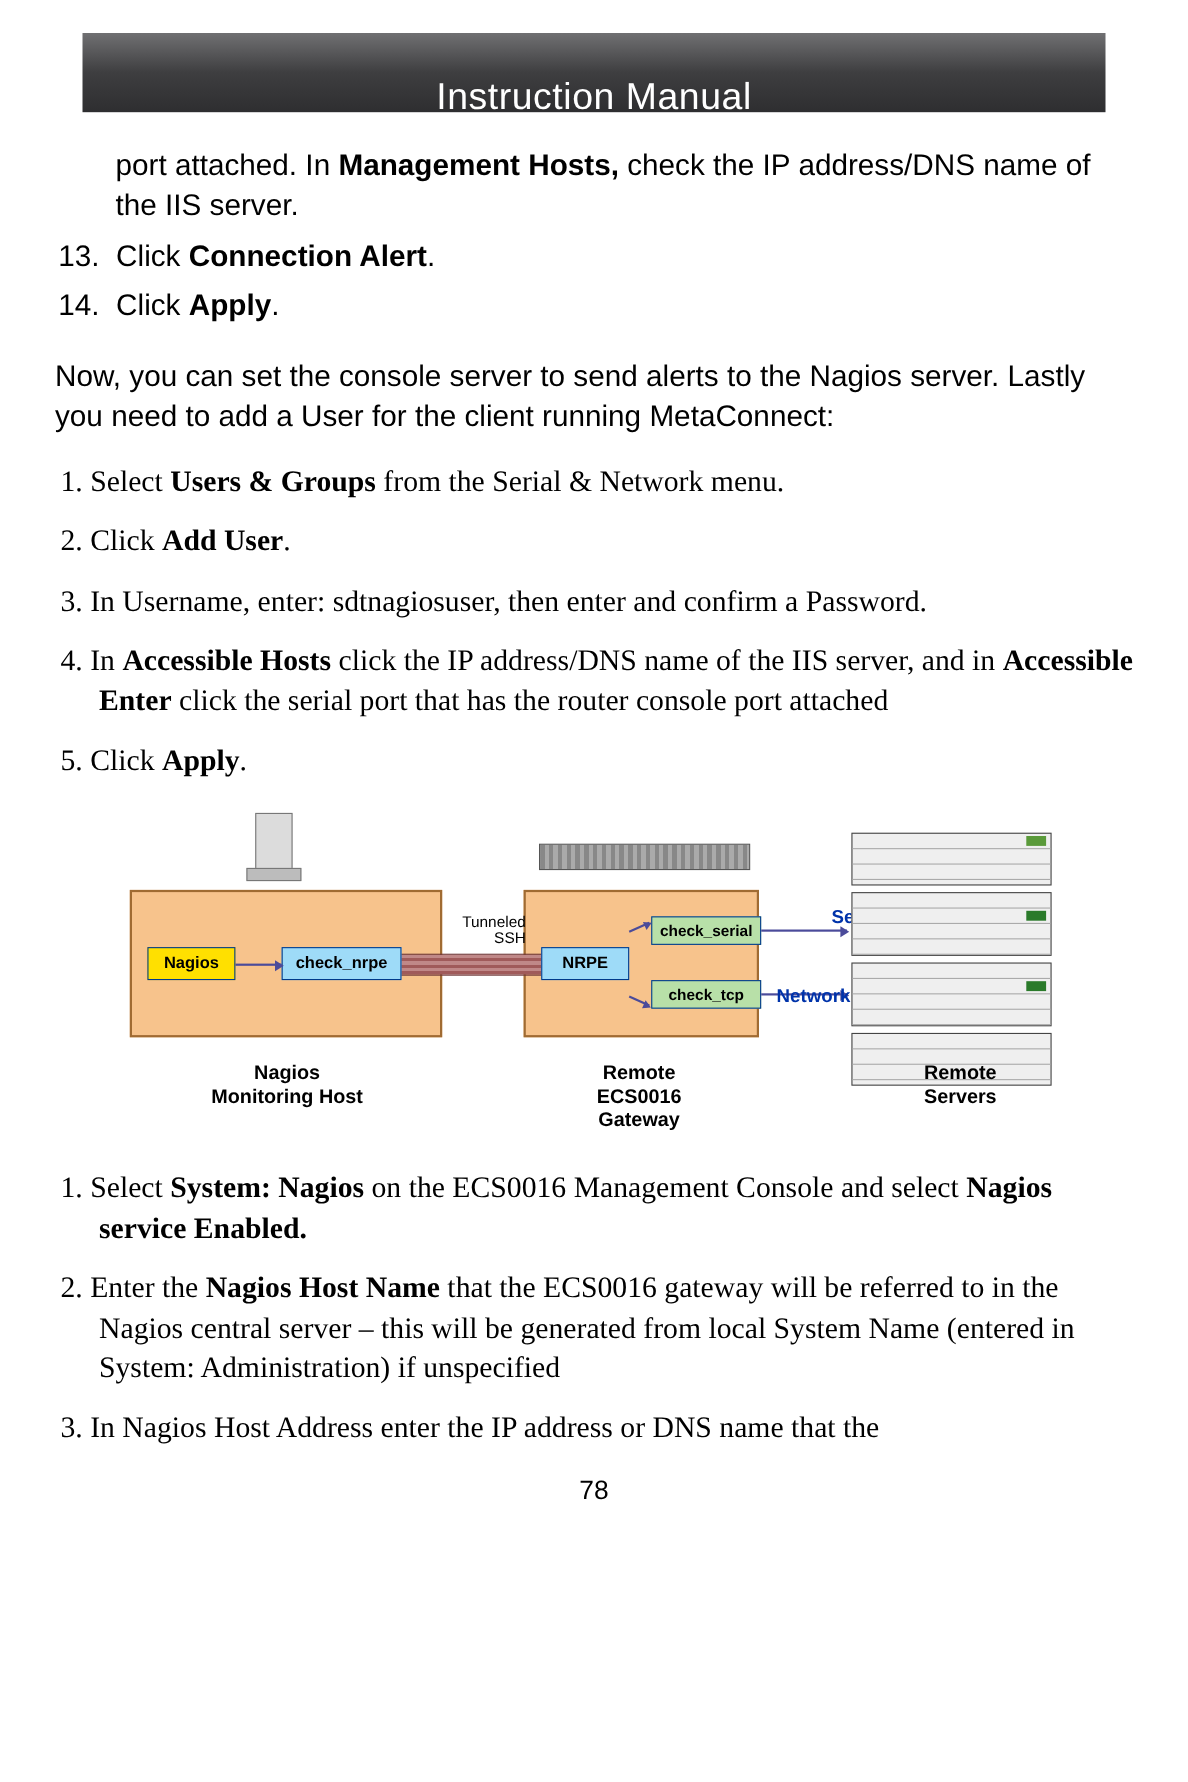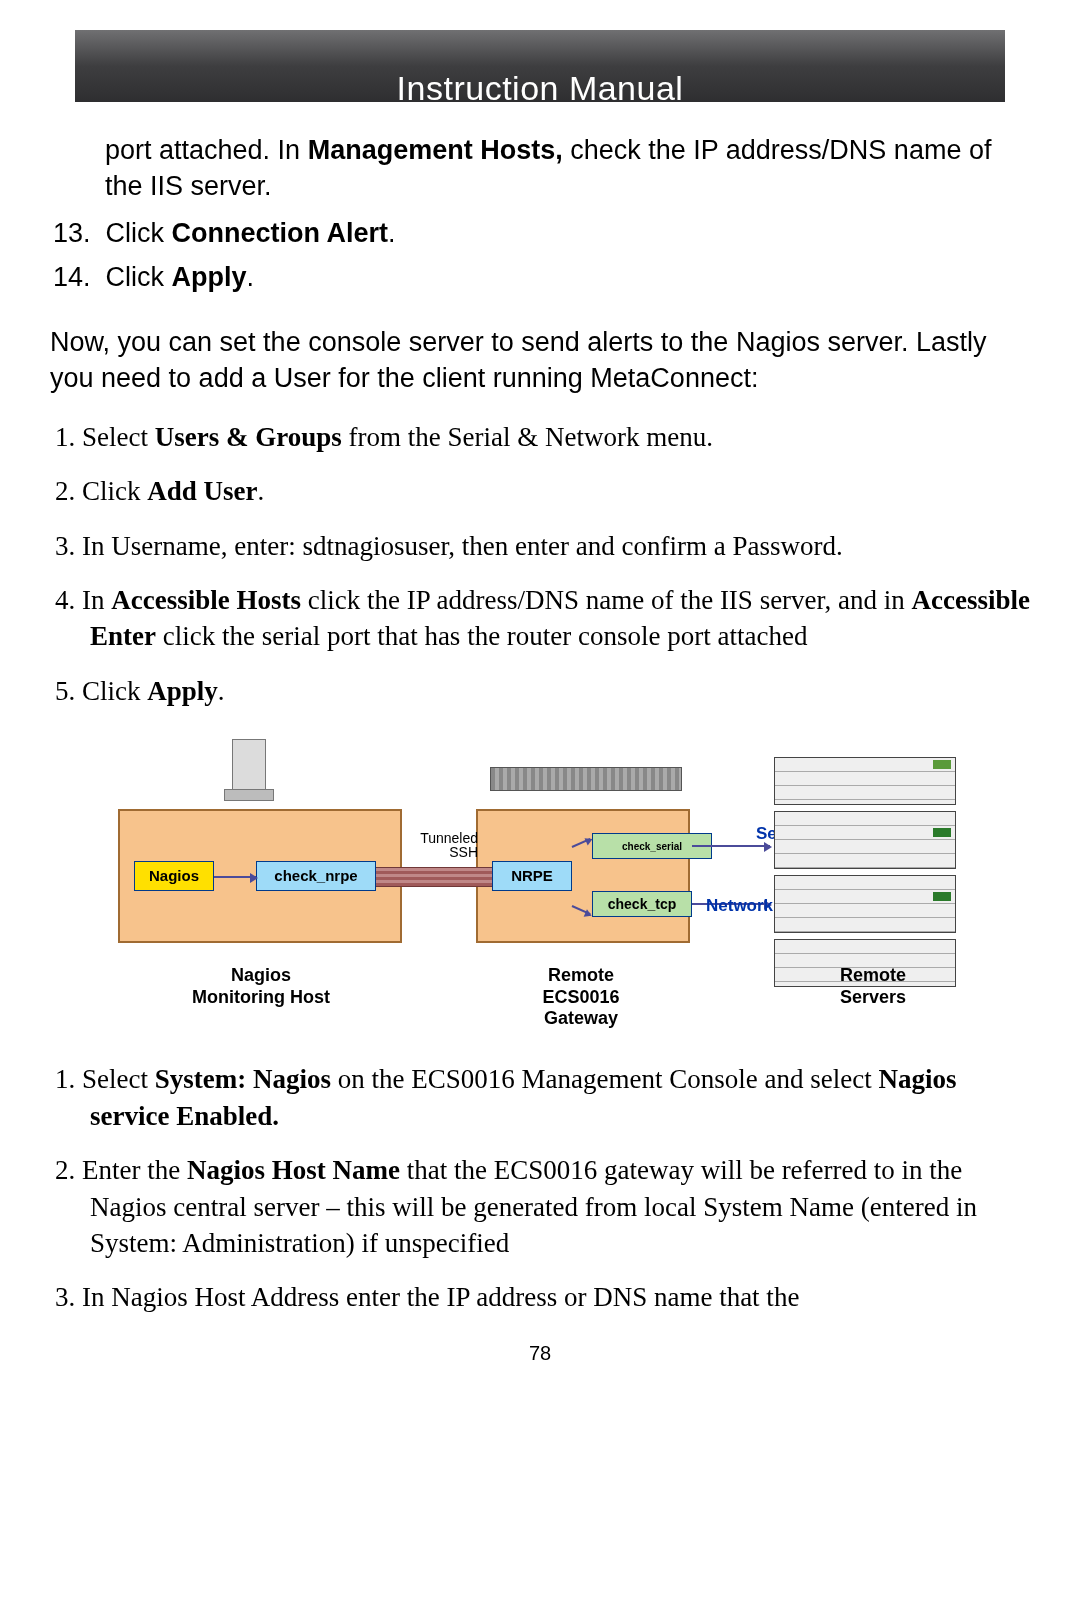--- a/index.html
+++ b/index.html
@@ -36,21 +36,21 @@
     font-size: 27px;
     line-height: 1.35;
   }
   .hang-indent { padding-left: 55px; }
   ol.num { list-style: none; padding-left: 0; margin: 0 0 28px 0; }
   ol.num li { margin-bottom: 8px; padding-left: 50px; text-indent: -47px; }
   ol.num2 { list-style: none; padding-left: 0; margin: 0 0 24px 0; }
   ol.num2 li { margin-bottom: 18px; padding-left: 40px; text-indent: -35px; font-family: Liberation Serif, serif; }
   .para { margin: 0 0 22px 0; }
   .section-heading { font-weight: bold; margin: 36px 0 18px 0; }
-  .page-number { text-align: center; font-size: 20px; margin-top: 10px; }
+  .page-number { text-align: center; font-size: 24px; margin-top: 10px; }
 
   
   .diagram-wrap {
     width: 850px;
     margin: 16px 0 28px 56px;
   }
   .diagram {
     position: relative;
     width: 850px;
     height: 300px;
@@ -74,23 +74,23 @@
     align-items: center;
     justify-content: center;
     padding: 0 6px;
     box-sizing: border-box;
   }
   .yellow { background: #ffe000; }
   .cyan   { background: #9edbf8; }
   .green  { background: #b8e0a8; }
 
   #n-nagios   { left: 28px; top: 128px; width: 80px;  height: 30px; }
-  #n-cknrpe   { left: 150px; top: 128px; width: 120px; height: 30px; }
+  #n-cknrpe   { left: 150px; top: 128px; width: 109px; height: 30px; }
   #n-nrpe     { left: 386px; top: 128px; width: 80px;  height: 30px; }
-  #n-ckserial { left: 486px; top: 100px; width: 120px; height: 26px; font-size: 10px; }
+  #n-ckserial { left: 486px; top: 100px; width: 100px; height: 26px; font-size: 14px; }
   #n-cktcp    { left: 486px; top: 158px; width: 100px; height: 26px; font-size: 14px; }
 
   .dlabel { position: absolute; font-size: 15px; color: #000; font-weight: bold; text-align: center; }
   #lbl-tunneled { left: 290px; top: 98px; width: 82px; font-size: 14px; font-weight: normal; line-height: 1.0; text-align: right; }
   #lbl-serial   { left: 632px; top: 90px; color: #0033aa; font-size: 17px; margin-left: 18px; }
   #lbl-network  { left: 600px; top: 162px; color: #0033aa; font-size: 17px; }
 
   .caption { position: absolute; font-size: 18px; font-weight: bold; text-align: center; line-height: 1.2; }
   #cap-nagios { left: 60px; top: 232px; width: 190px; }
   #cap-gateway{ left: 400px; top: 232px; width: 150px; }

